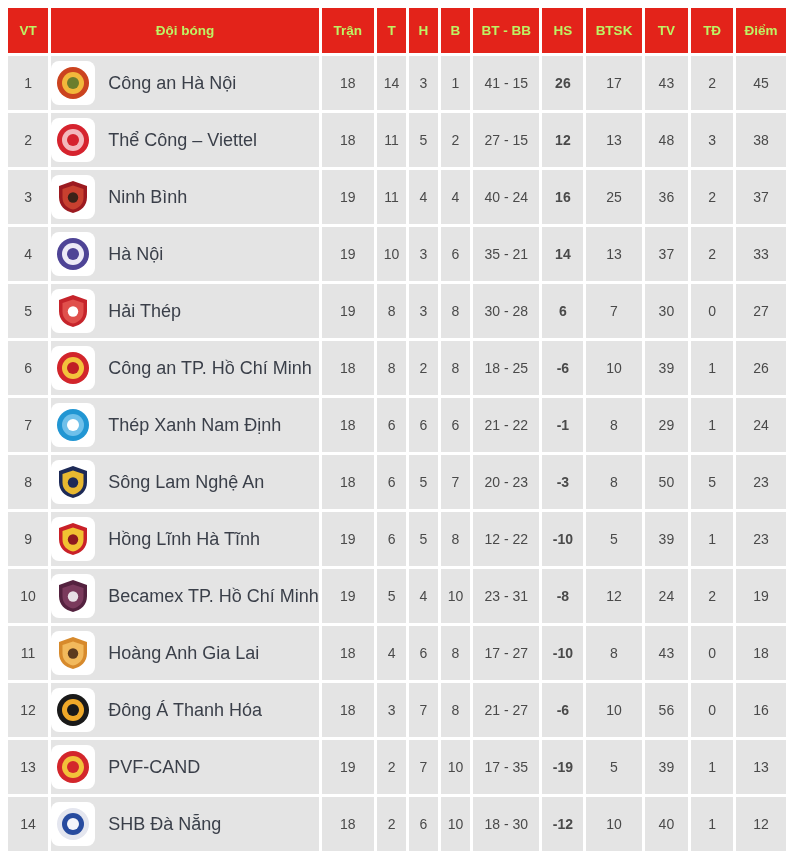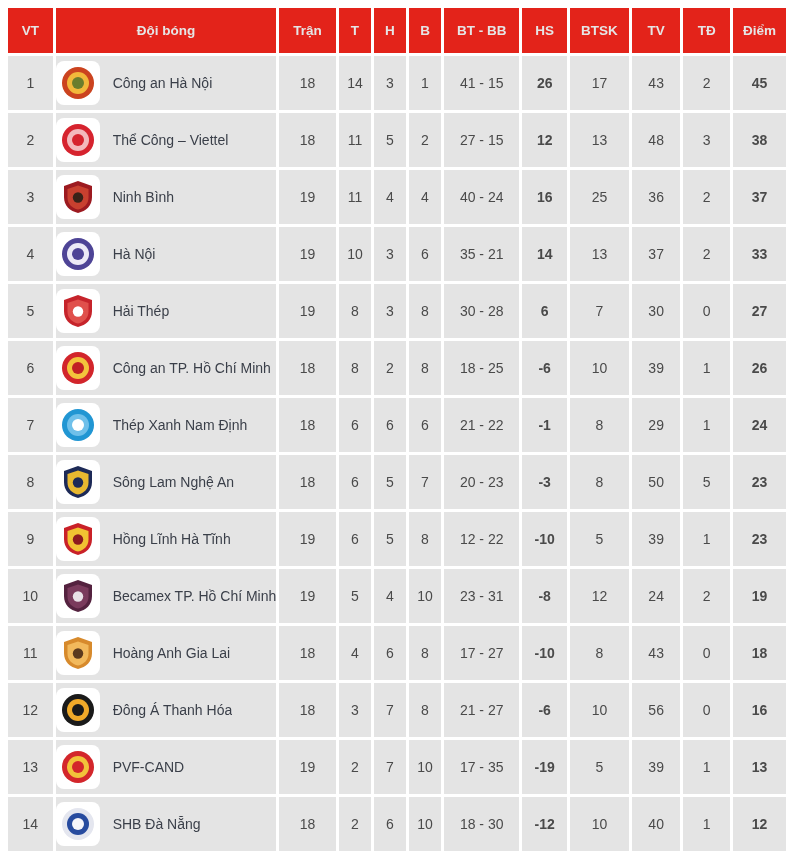--- a/index.html
+++ b/index.html
@@ -13,21 +13,21 @@
     box-sizing: border-box;
     padding: 5px 0 0 5px;
   }
   table.standings {
     border-collapse: separate;
     border-spacing: 3px;
     table-layout: fixed;
   }
   table.standings th {
     background: #e3231a;
-    color: #e5e5e5;
+    color: #bef264;
     font-size: 13.5px;
     font-weight: bold;
     height: 45px;
     text-align: center;
     vertical-align: middle;
     padding: 0;
   }
   table.standings td {
     background: #e4e4e4;
     height: 54px;
@@ -51,30 +51,30 @@
     background: #ffffff;
     border-radius: 8px;
     display: flex;
     align-items: center;
     justify-content: center;
     flex: 0 0 44px;
   }
   .team-name {
     margin-left: 13px;
     color: #3a3f49;
-    font-size: 14px;
+    font-size: 18px;
     white-space: nowrap;
     overflow: hidden;
   }
   td.c-hs {
     font-weight: bold;
     color: #303030;
   }
   td.c-diem {
-    font-weight: bold;
+    font-weight: normal;
     color: #e8191f;
   }
 </style>
 </head>
 <body>
 
 <div class="page">
   <table class="standings">
     <colgroup>
       <col style="width:46px">

